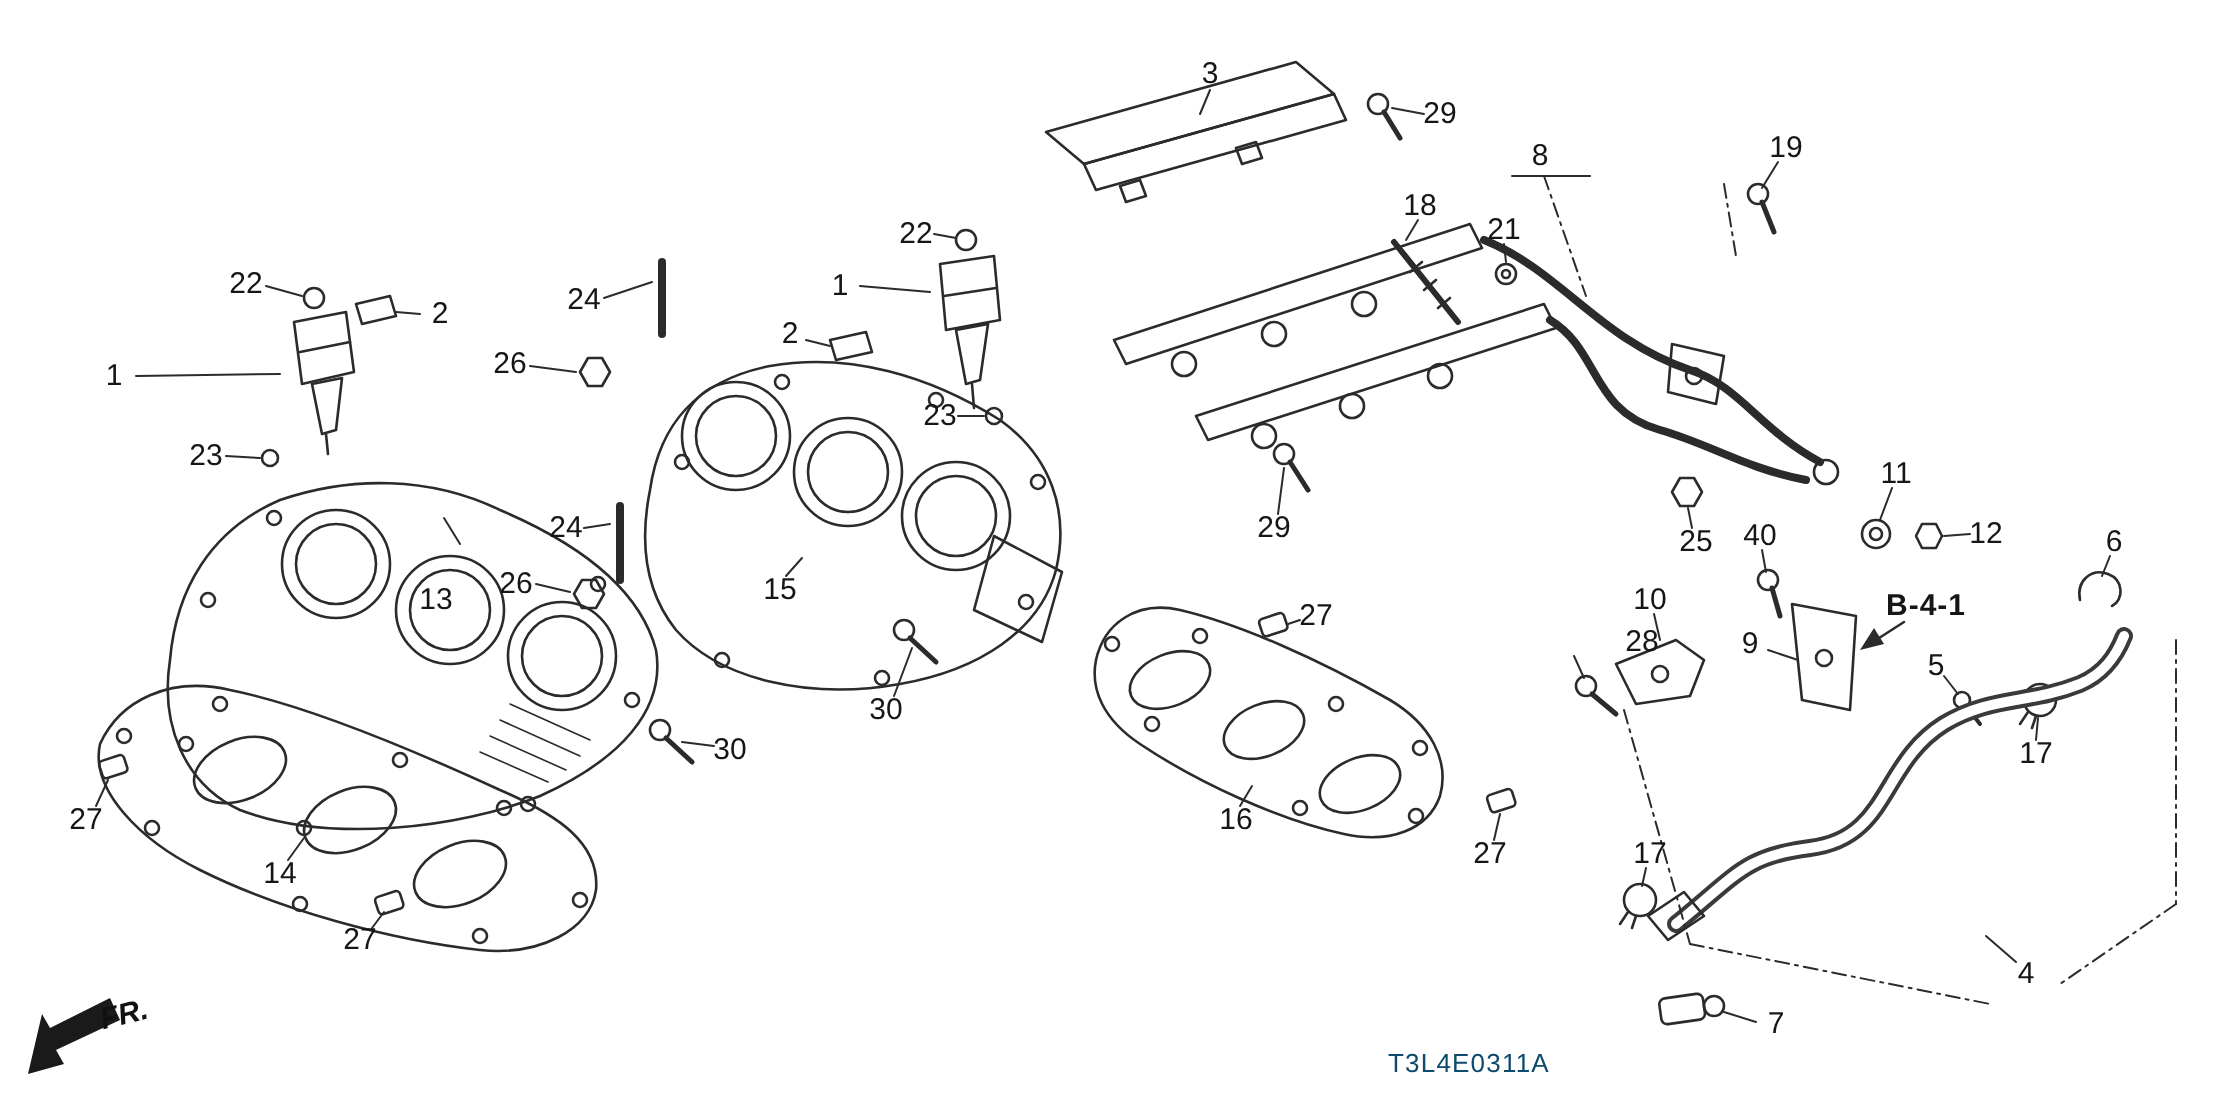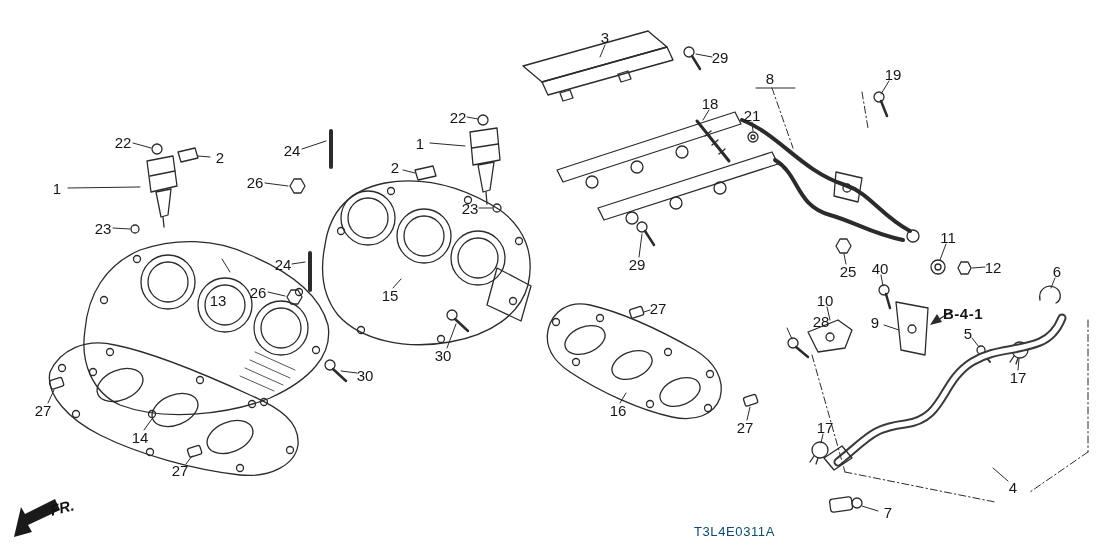--- a/index.html
+++ b/index.html
@@ -5,21 +5,21 @@
   html,body { margin:0; padding:0; background:#ffffff; }
   .stage {
     position:relative; width:1108px; height:554px; background:#ffffff;
     font-family:"Liberation Sans", sans-serif; overflow:hidden;
   }
   .art { position:absolute; left:0; top:0; width:1108px; height:554px; }
   .callout {
     position:absolute; transform:translate(-50%,-50%);
     font-size:15px; color:#161616; white-space:nowrap; user-select:none;
   }
-  .callout.bold { font-weight:bold; letter-spacing:0.5px;margin-top:10px; }
+  .callout.bold { font-weight:bold; letter-spacing:0.5px; }
   #diagram-code {
     position:absolute; left:694px; top:524px;
     font-size:13px; letter-spacing:0.6px; color:#0c4a6e;
   }
   #fr-label {
     position:absolute; left:50px; top:499px;
     font-size:15px; font-weight:bold; font-style:italic;
     transform:rotate(-14deg); color:#111;
   }
 </style>

